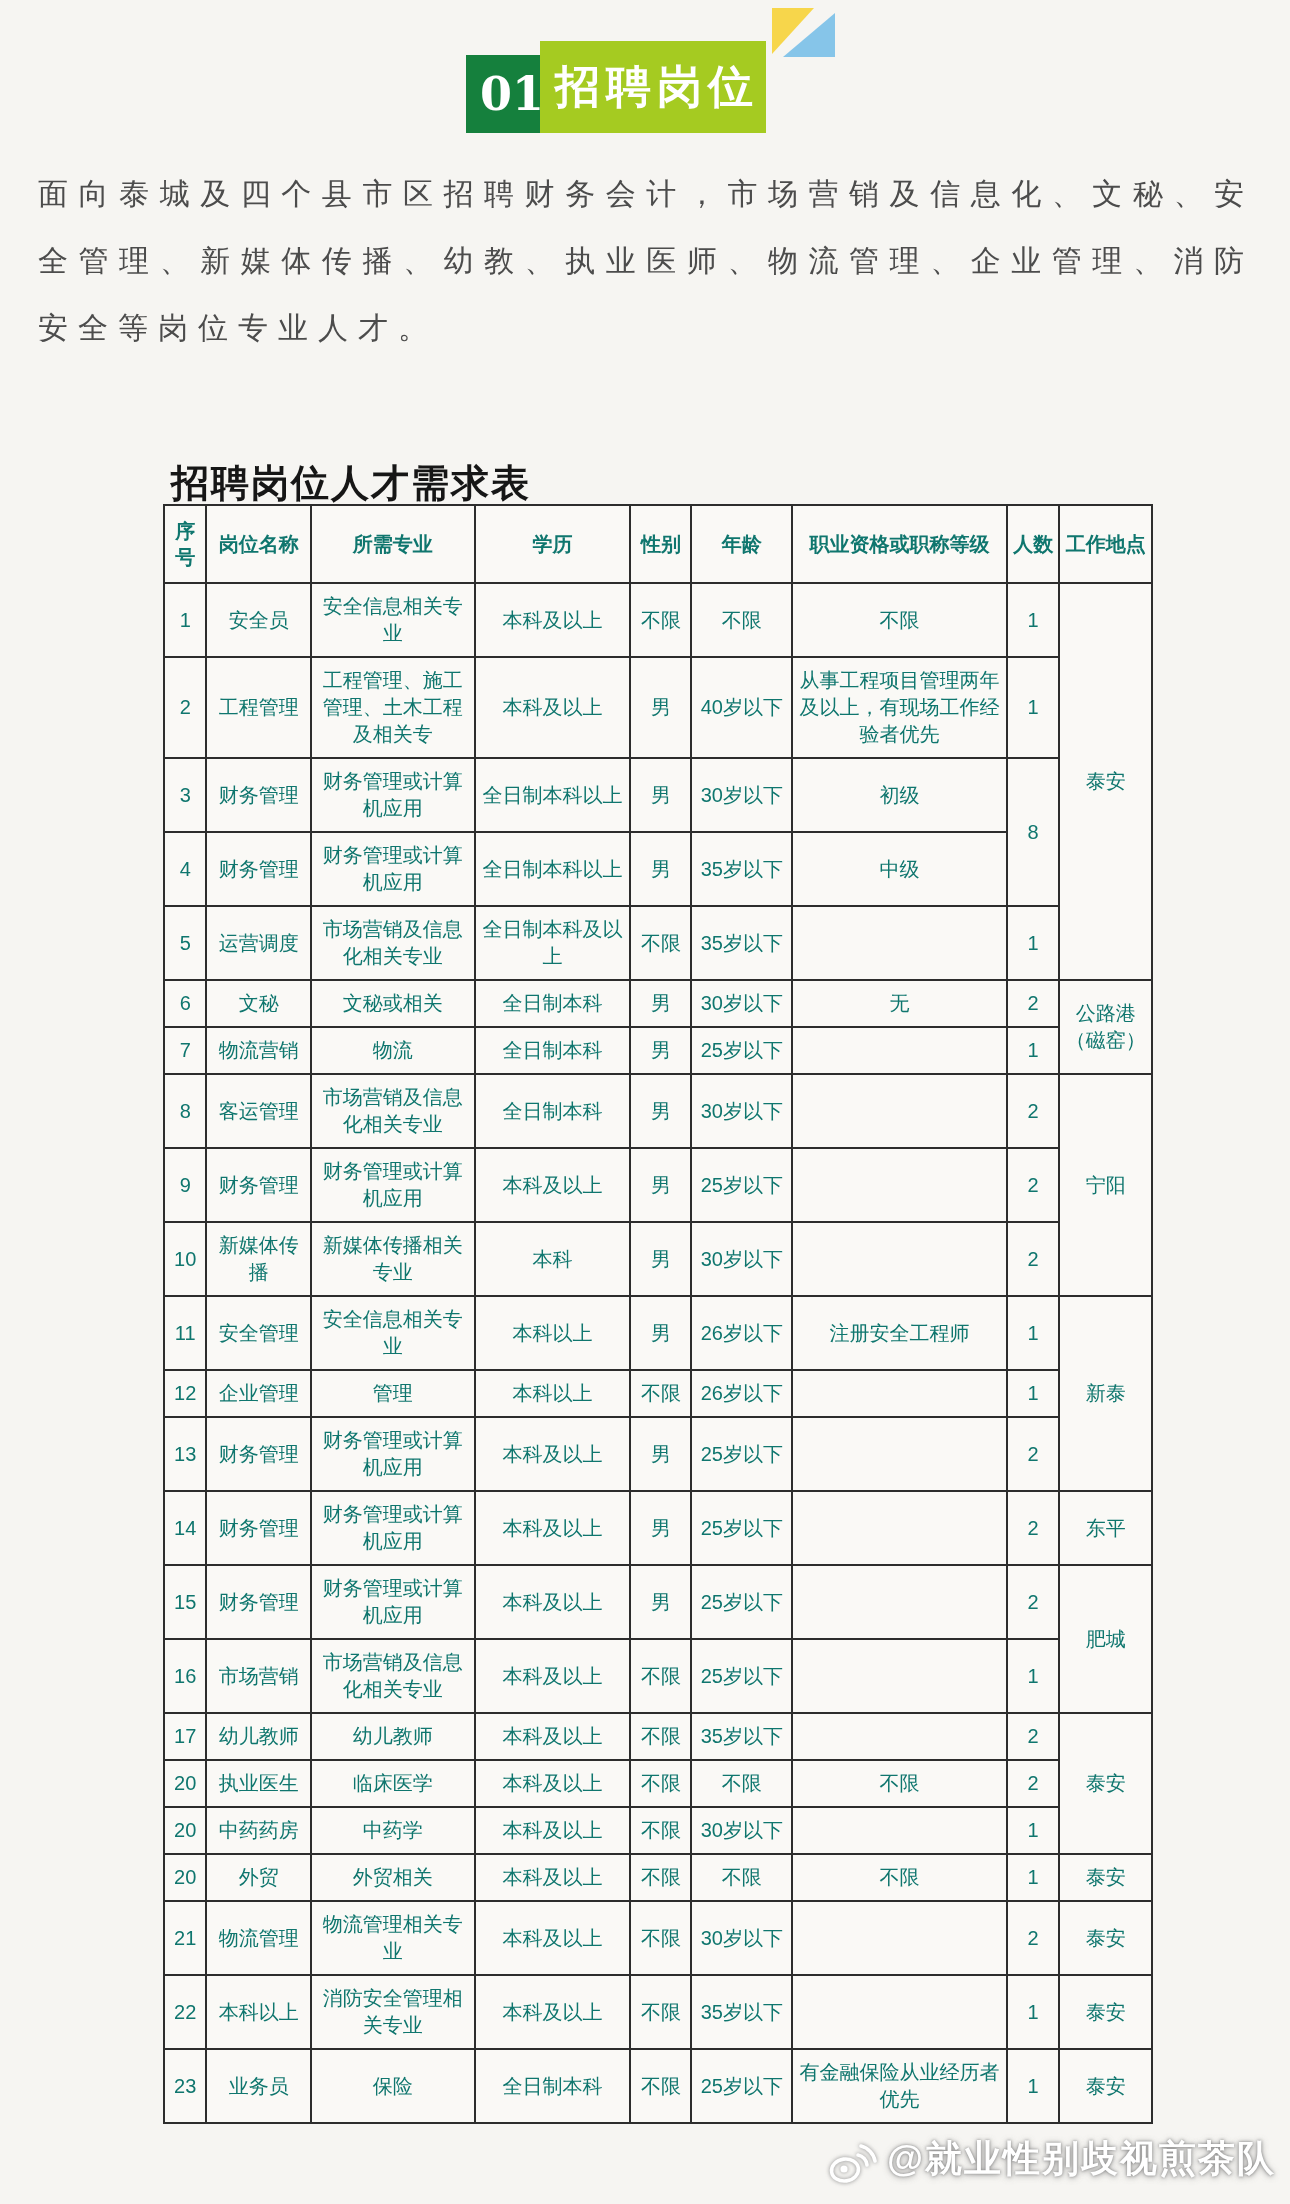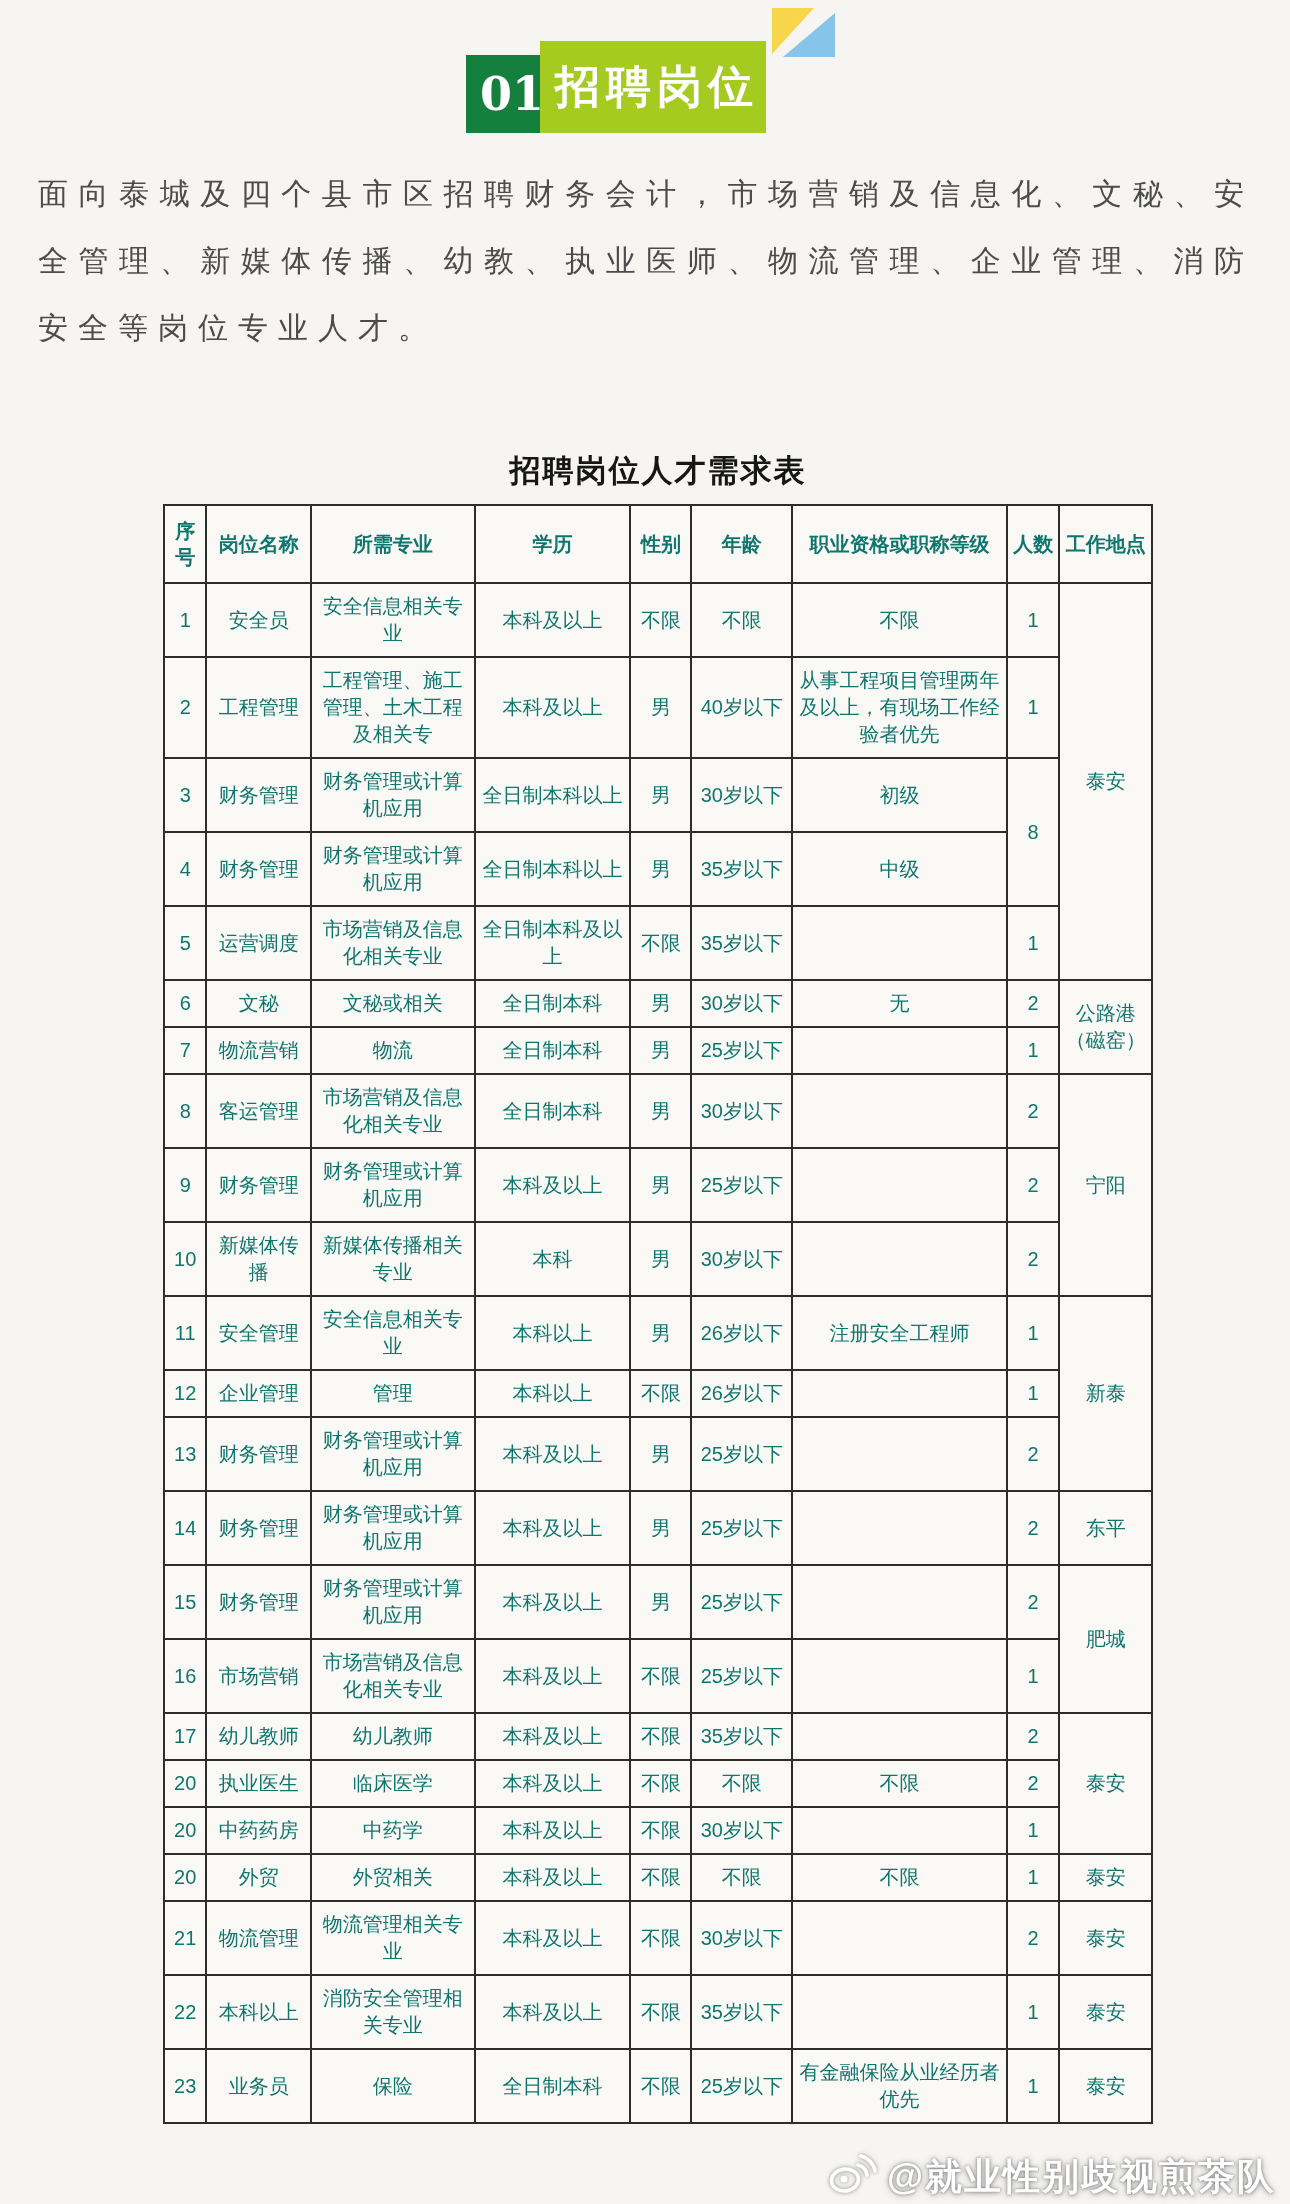--- a/index.html
+++ b/index.html
@@ -18,35 +18,35 @@
     clip-path:polygon(0 0,100% 0,0 100%);}
   .tri-b{left:783px;top:13px;width:52px;height:44px;background:#86c5e9;
     clip-path:polygon(100% 0,100% 100%,0 100%);}
 
   
   .intro{position:absolute;left:38px;top:160px;width:1216px;margin:0;
     font-size:30px;line-height:67px;letter-spacing:10px;text-align:justify;
     color:#4c4c4c;}
 
   
-  .table-title{position:absolute;left:163px;top:450px;width:990px;margin:0;
-    text-align:center;font-size:31px;font-weight:bold;color:#161616;
+  .table-title{position:absolute;left:163px;top:450px;width:990px;margin:8px;
+    font-size:38px;font-weight:bold;color:#161616;
     font-family:"DejaVu Serif",serif;letter-spacing:2px;}
   table.grid{position:absolute;left:163px;top:504px;width:990px;
     border-collapse:collapse;table-layout:fixed;color:#0f766e;background:#faf9f6;}
   .grid th,.grid td{border:2px solid #2d2d2d;text-align:center;vertical-align:middle;
     white-space:pre-line;overflow:hidden;}
   .grid th{font-size:20px;font-weight:600;padding:12px 2px;line-height:1.3;}
   .grid td{font-size:20px;padding:9px 3px;line-height:1.35;}
   col.c0{width:4.3%;}  col.c1{width:10.6%;} col.c2{width:16.6%;}
   col.c3{width:15.8%;} col.c4{width:6.2%;}  col.c5{width:10.2%;}
   col.c6{width:21.8%;} col.c7{width:5.3%;}  col.c8{width:9.4%;}
 
   
-  .watermark{position:absolute;right:14px;bottom:2px;display:flex;align-items:flex-start;
+  .watermark{position:absolute;right:14px;bottom:20px;display:flex;align-items:flex-end;
     gap:10px;color:#ffffff;font-size:37px;font-weight:bold;letter-spacing:2px;
     text-shadow:0 0 3px rgba(125,125,125,.95),0 1px 6px rgba(120,120,120,.7);}
   .watermark svg{filter:drop-shadow(0 0 2px rgba(125,125,125,.9));}
 </style>
 </head>
 <body>
 
 <div class="page">
 
   <div class="badge-num" style="background: #15803d;">01</div>

